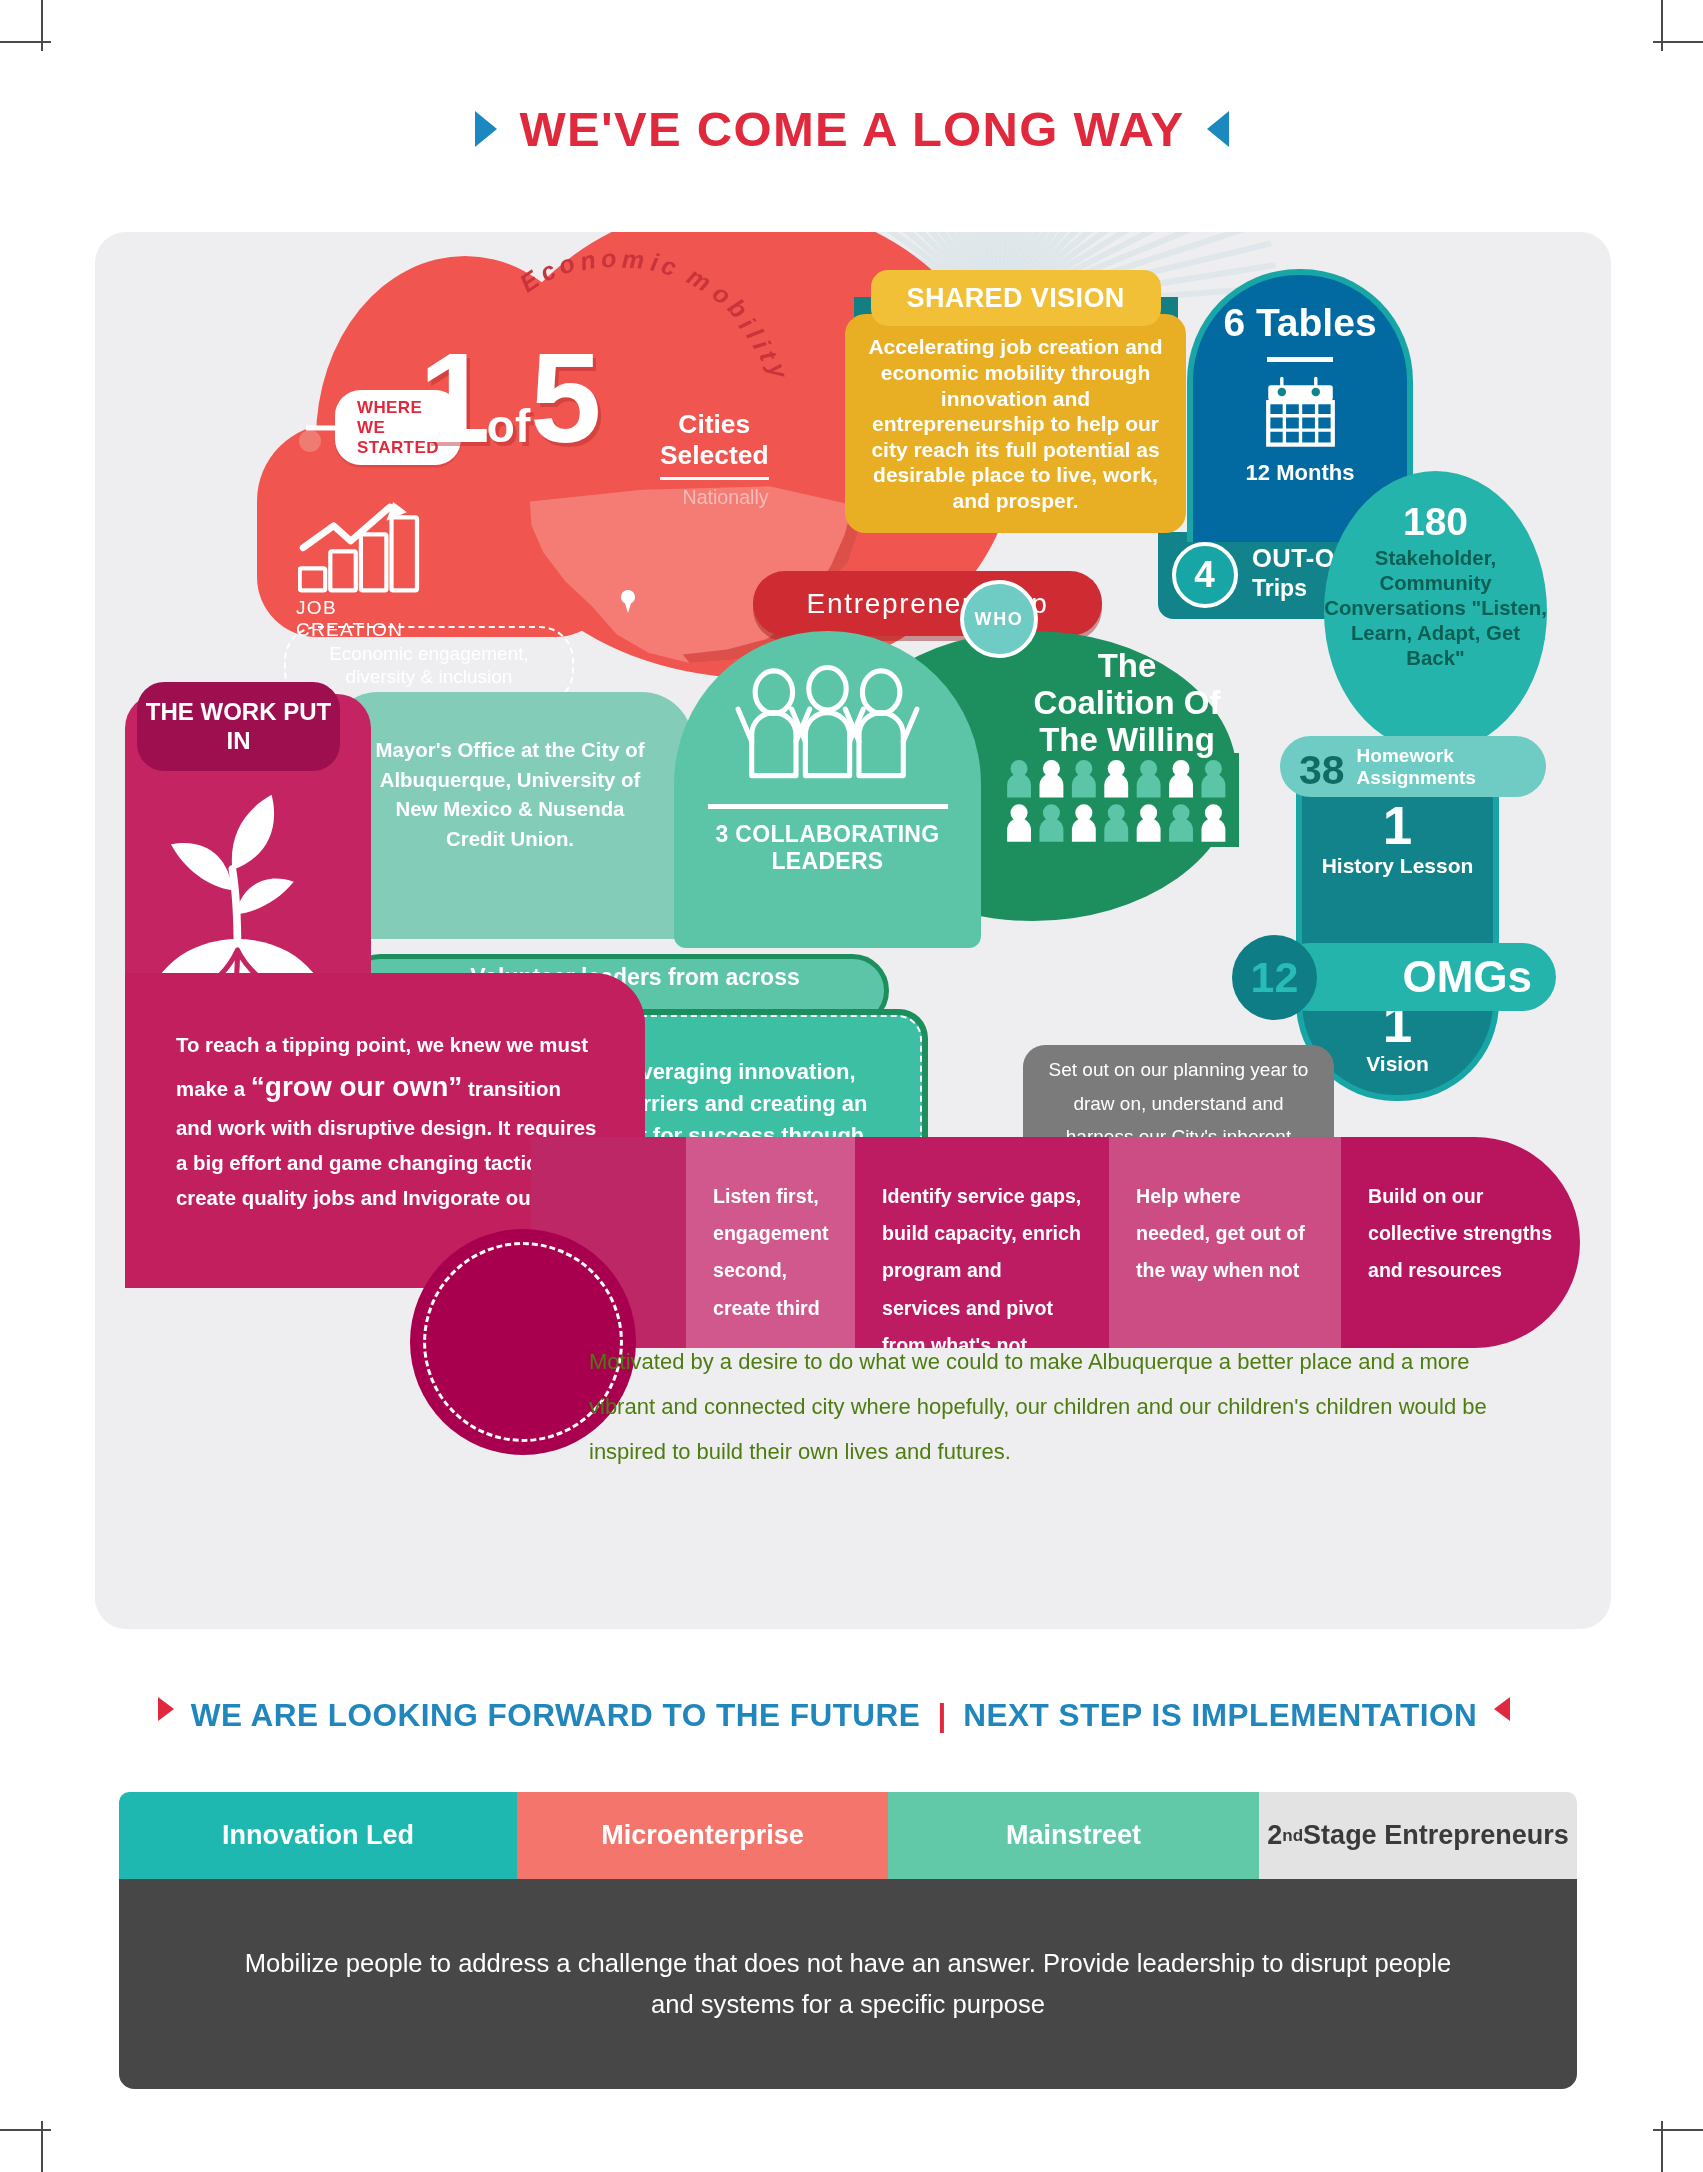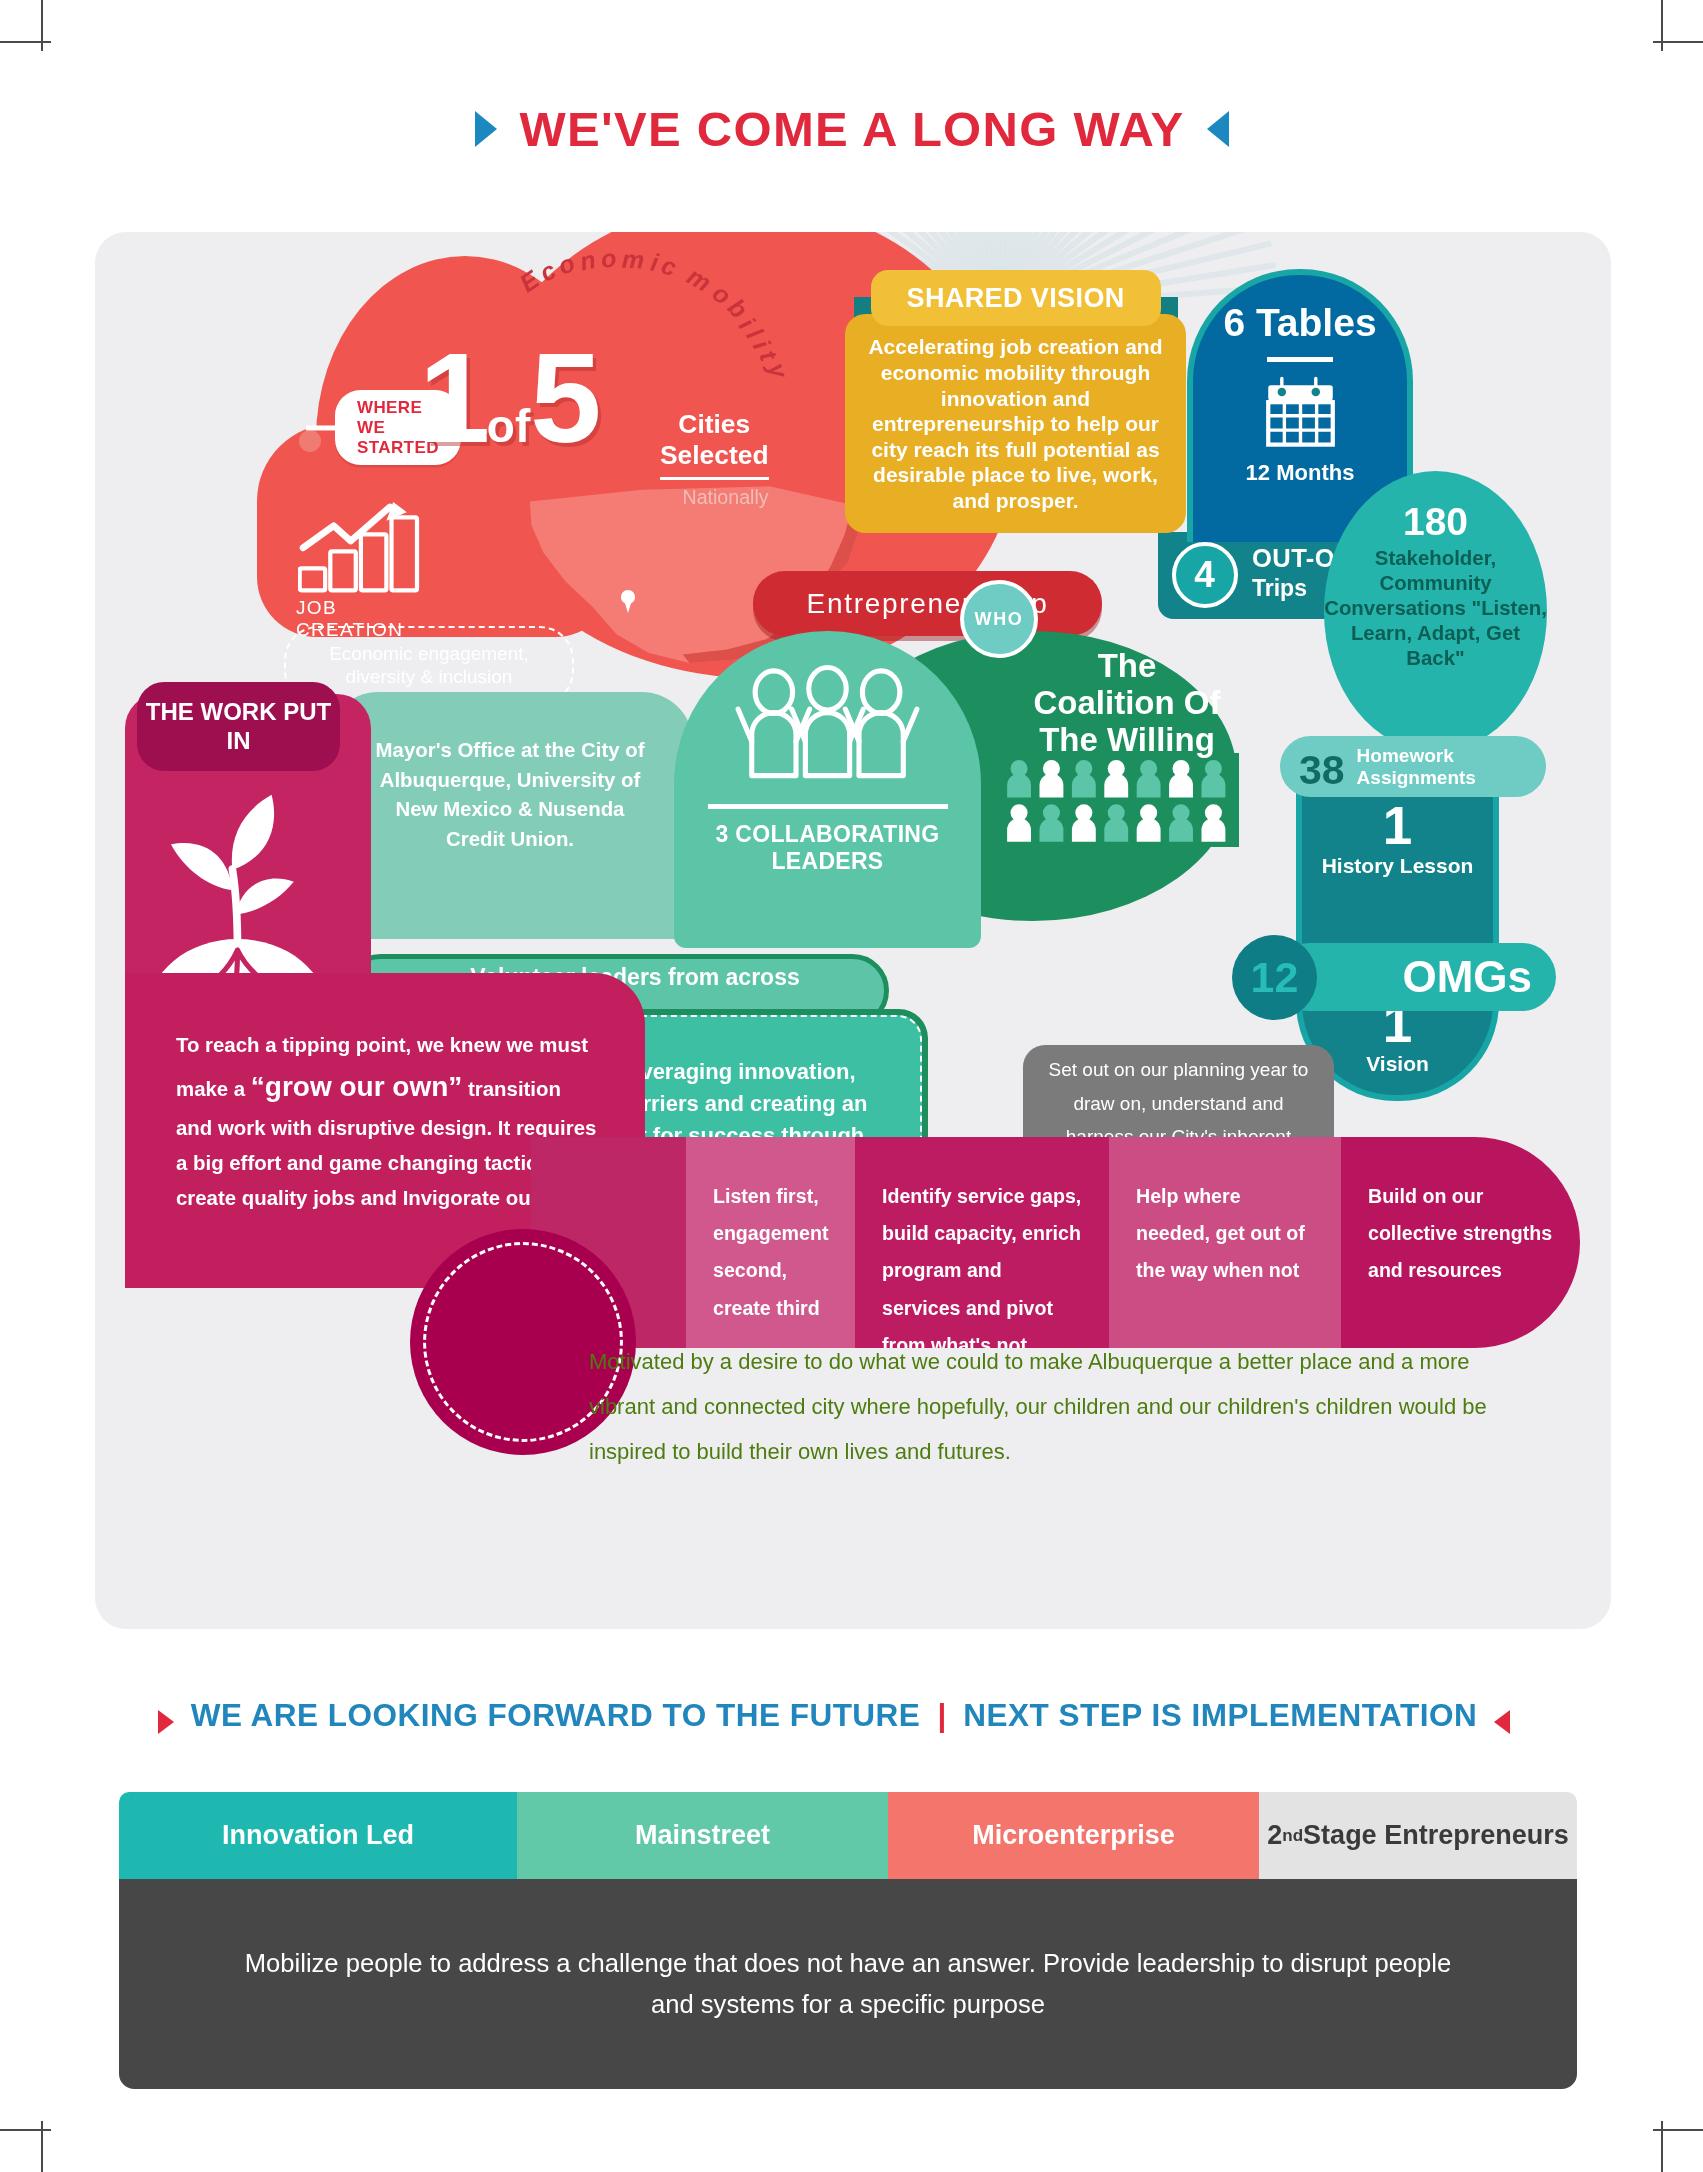--- a/index.html
+++ b/index.html
@@ -331,21 +331,21 @@
 
   
   #motivated {
     position: absolute; left: 494px; top: 1107px; width: 946px;
     color: #4d7c0f; font-size: 22px; line-height: 2.05;
   }
 
   
   #future-title {
     position: absolute; top: 1697px; left: 0; width: 1668px;
-    display: flex; align-items: flex-end; justify-content: center; gap: 17px;
+    display: flex; align-items: flex-start; justify-content: center; gap: 17px;
   }
   #future-title .t { color: #2086bb; font-size: 31.5px; font-weight: bold; letter-spacing: 0.5px; }
   #future-title .sep { color: #e0293c; font-size: 31.5px; font-weight: bold; }
   .arrow-sm-r { width:0;height:0;border-top:12.8px solid transparent;border-bottom:12.8px solid transparent;border-left:16px solid #e0293c; }
   .arrow-sm-l { width:0;height:0;border-top:12.8px solid transparent;border-bottom:12.8px solid transparent;border-right:16px solid #e0293c; }
 
   #cat-bar {
     position: absolute; left: 119px; top: 1792px; width: 1458px; height: 87px;
     display: flex; border-radius: 10.2px 10.2px 0 0; overflow: hidden;
   }
@@ -674,22 +674,22 @@
 <div id="future-title">
   <span class="arrow-sm-r"></span>
   <span class="t">WE ARE LOOKING FORWARD TO THE FUTURE</span>
   <span class="sep">|</span>
   <span class="t">NEXT STEP IS IMPLEMENTATION</span>
   <span class="arrow-sm-l"></span>
 </div>
 
 <div id="cat-bar">
   <div class="cat c0">Innovation Led</div>
+  <div class="cat c2">Microenterprise</div>
   <div class="cat c1">Mainstreet</div>
-  <div class="cat c2">Microenterprise</div>
   <div class="cat c3">
     <span>2</span>
       <sup>nd</sup>
       <span> Stage Entrepreneurs</span>
   </div>
 </div>
 
 <div id="dark-box">Mobilize people to address a challenge that does not have an answer. Provide leadership to disrupt people and systems for a specific purpose</div>
 
 

